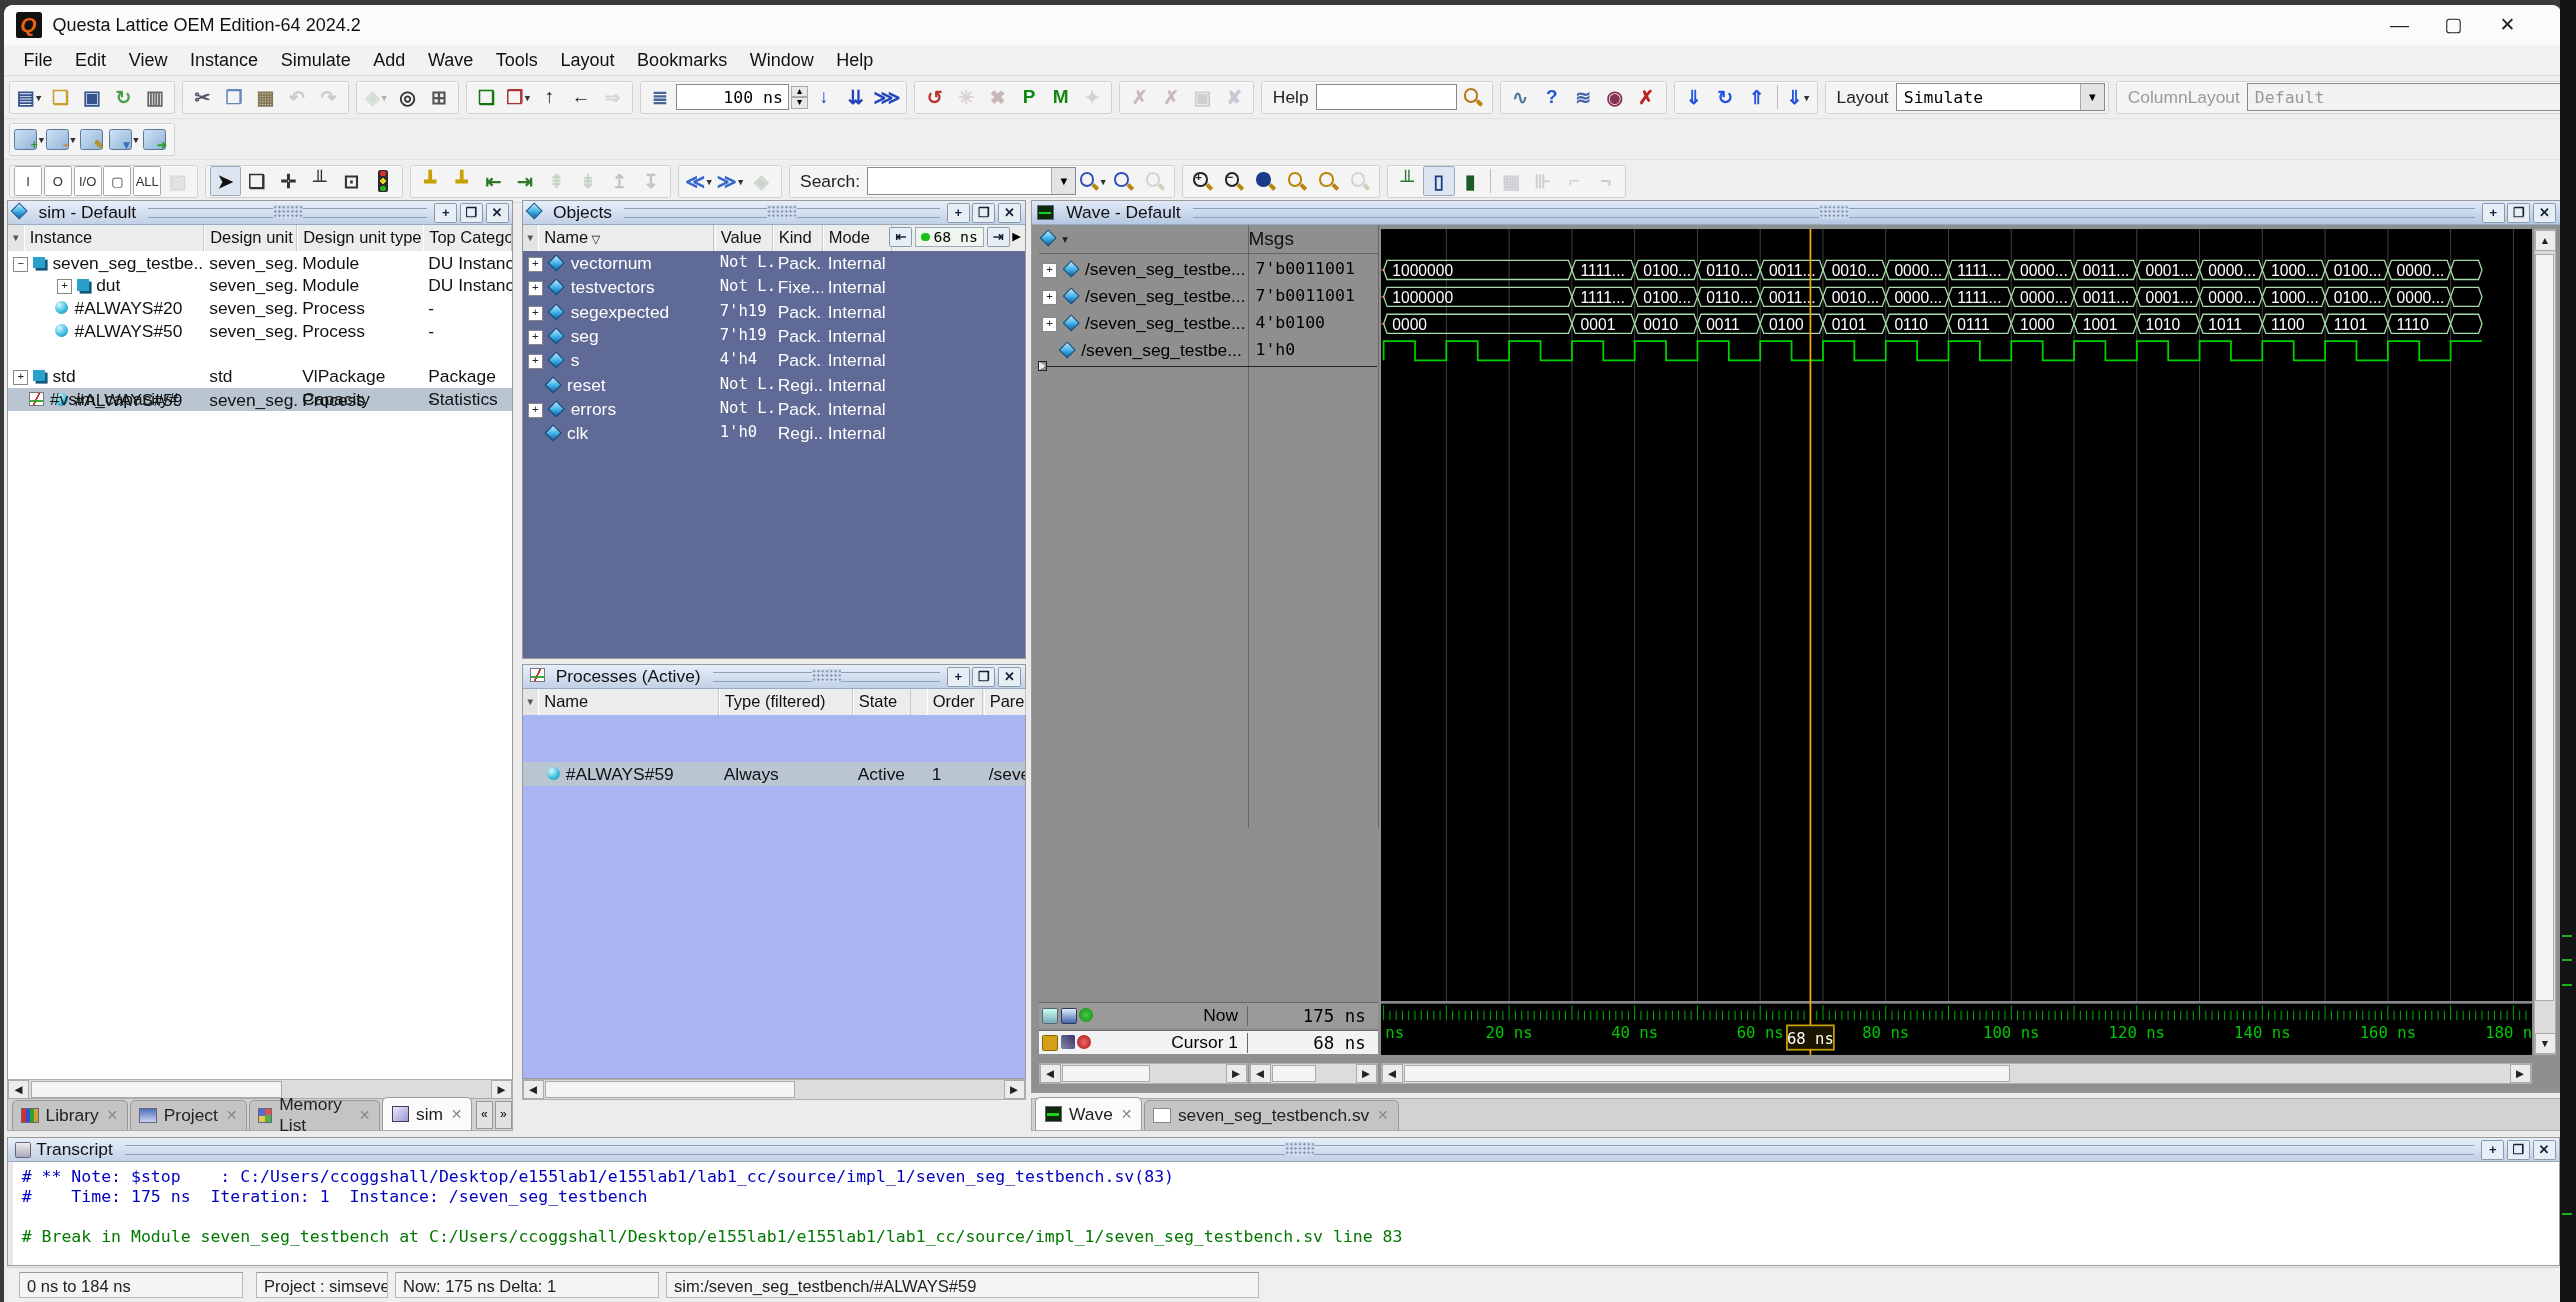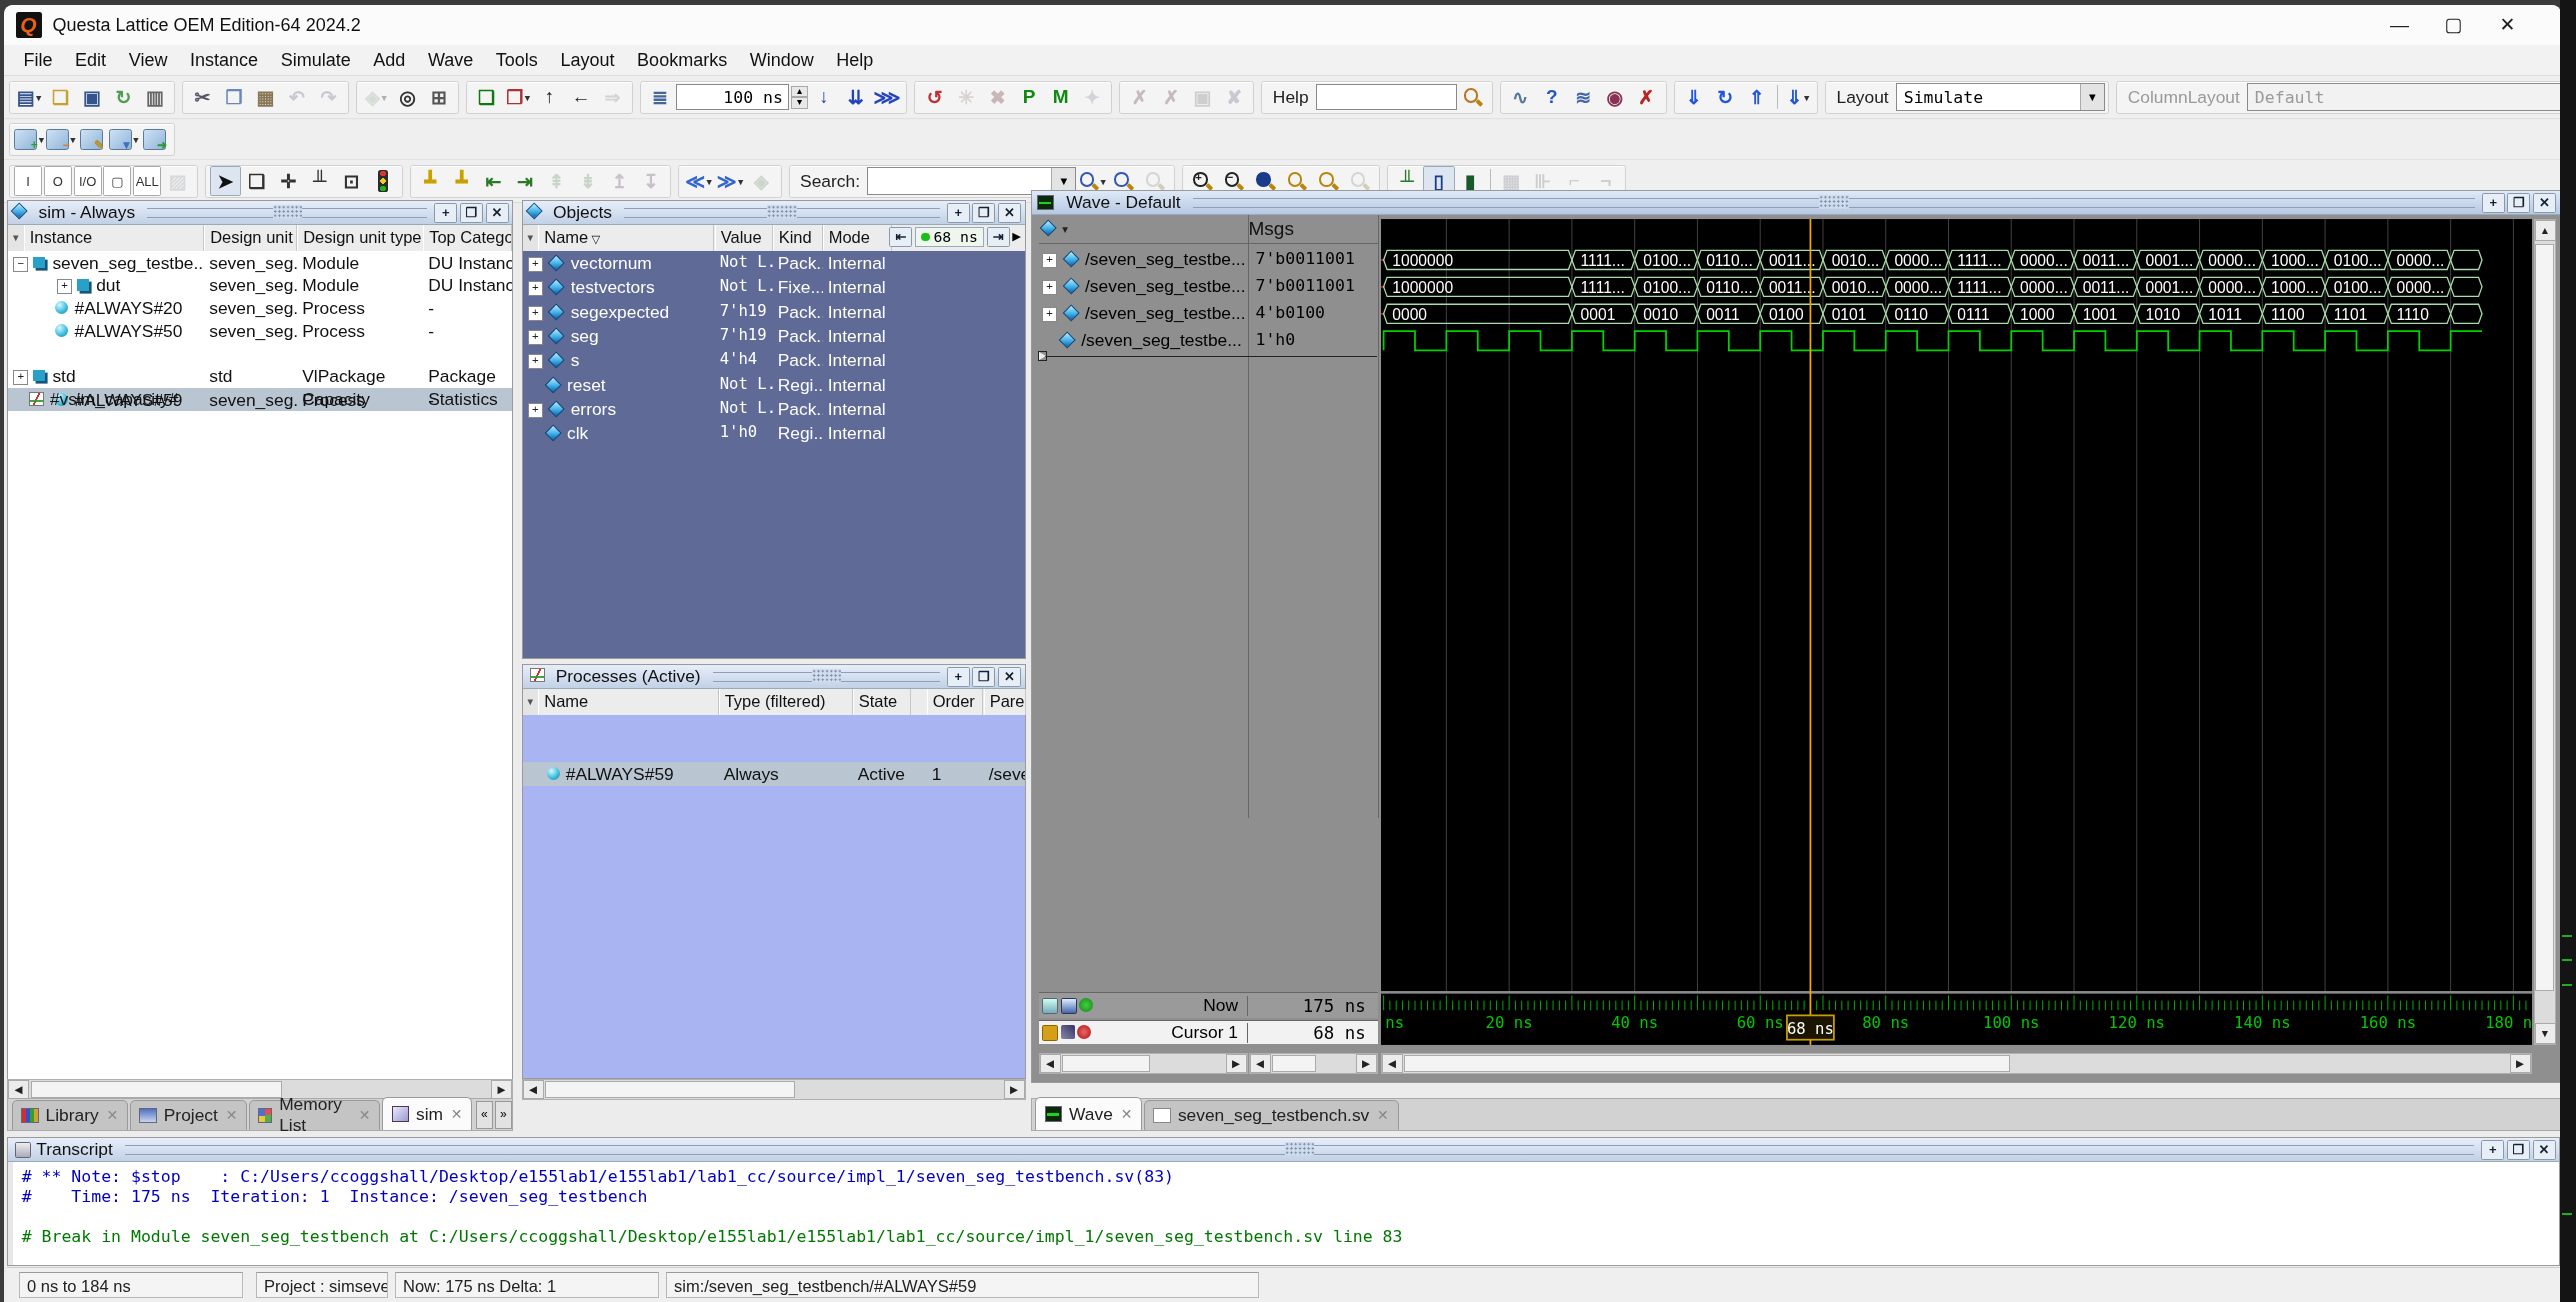--- a/index.html
+++ b/index.html
@@ -528,21 +528,21 @@
           </span>
           <span class="tbtn dis">
             <span style="color: rgb(136, 136, 136);">¬</span>
           </span>
         </div>
       </div>
 
     <div class="panel" id="sim-panel" style="left:3.5px;top:195px;width:506px;height:880px;">
       <div class="phead">
         <span class="diamond" style="margin-left:1.7px;"></span>
-        <span class="ptitle">sim - Always</span>
+        <span class="ptitle">sim - Default</span>
         <span class="grip"></span>
         <span class="pbtns">
             <span class="pbtn">+</span>
             <span class="pbtn">❐</span>
             <span class="pbtn">✕</span>
           </span>
       </div>
       <div class="colhead" id="sim-colhead">
           <span class="funnel">▼</span>
           <span class="colcell" style="left: 15.6px; width: 180px;">Instance</span>
@@ -732,21 +732,21 @@
             <span class="tcell" style="left: 461px; width: 42px; padding-left: 5.2px;">/seve</span>
           </div>
         </div>
     </div>
     <div class="scrollh" style="left:518px;top:1074px;width:504px;">
         <span class="arr" style="left: 0px;">◀</span>
         <span class="arr" style="right: 0px;">▶</span>
         <span class="thumb" style="left: 22.6px; width: 250px;"></span>
       </div>
 
-    <div class="panel" id="wave-panel" style="left:1027px;top:185px;width:1530px;height:893px;">
+    <div class="panel" id="wave-panel" style="left:1027px;top:195px;width:1530px;height:893px;">
       <div class="phead wavehead">
         <span class="tabicon wave-tab-icon" style="margin-left:1.7px;"></span>
         <span class="ptitle">Wave - Default</span>
         <span class="grip"></span>
         <span class="pbtns">
             <span class="pbtn">+</span>
             <span class="pbtn">❐</span>
             <span class="pbtn">✕</span>
           </span>
       </div>

